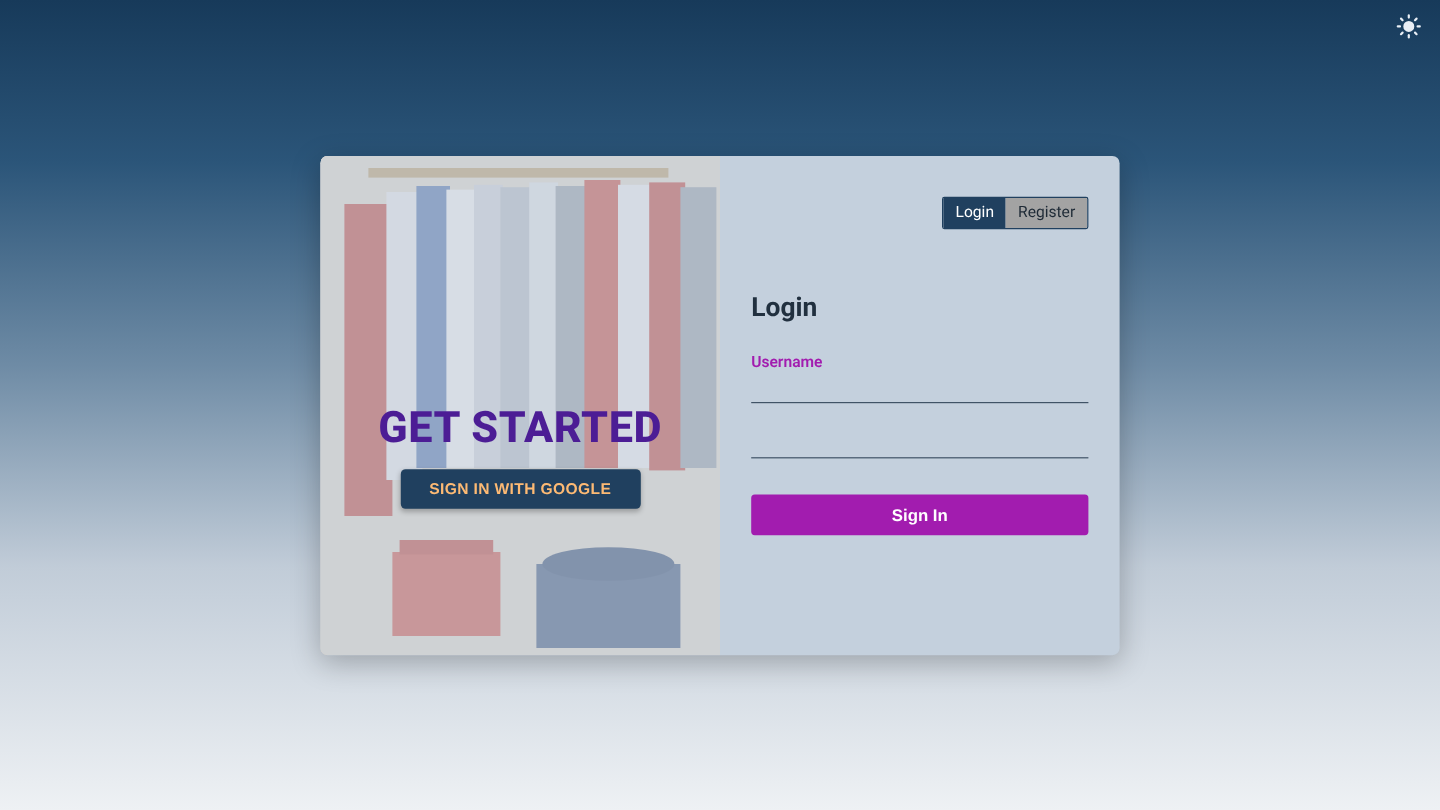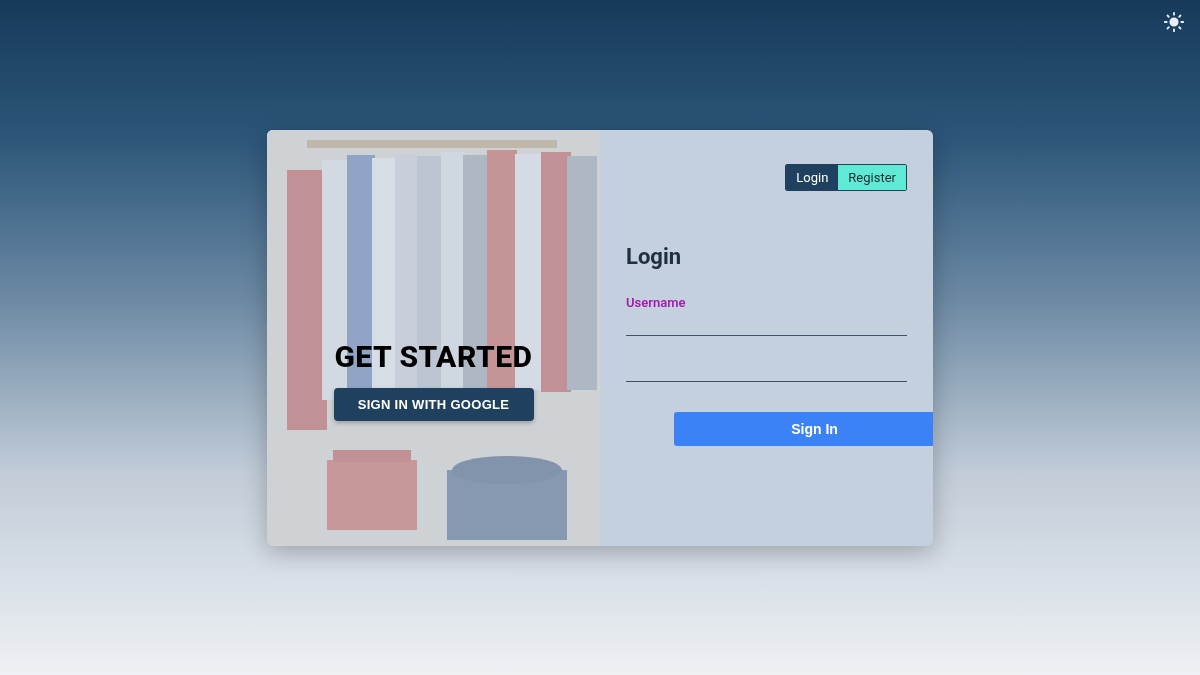--- a/index.html
+++ b/index.html
@@ -53,32 +53,32 @@
     background: #d6d0c8;
   }
   .left-bg svg { width: 100%; height: 100%; display: block; }
   .left-overlay {
     position: absolute;
     inset: 0;
     background: rgba(200,210,222,0.55);
   }
   .left-content { position: relative; z-index: 2; }
   .get-started {
-    font-size: 30px;
+    font-size: 36px;
     font-weight: 800;
-    color: #000000;
+    color: #4c1d95;
     letter-spacing: 0.5px;
     margin-bottom: 14px;
   }
   .oauth-btn {
     display: block;
     width: 200px;
     margin: 0 auto 6px auto;
     background: #20405f;
-    color: #ffffff;
+    color: #fdba74;
     border: none;
     border-radius: 4px;
     padding: 9px 0;
     font-size: 13px;
     font-weight: 700;
     letter-spacing: 0.3px;
     cursor: pointer;
     box-shadow: 0 2px 4px rgba(0,0,0,0.25);
   }
 
@@ -102,21 +102,21 @@
   .tab-toggle .tab {
     padding: 5px 10px;
     cursor: pointer;
     user-select: none;
   }
   .tab-toggle .tab.active {
     background: #20405f;
     color: #ffffff;
   }
   .tab-toggle .tab.inactive {
-    background: #5eead4;
+    background: #a3a3a3;
     color: #1e2a36;
   }
 
   .form-area {
     margin-top: 80px;
   }
   .form-title {
     font-size: 22px;
     font-weight: 700;
     color: #21303f;
@@ -135,30 +135,29 @@
     border-bottom: 1px solid #405366;
     background: transparent;
     height: 22px;
     font-size: 14px;
     color: #1e2a36;
     outline: none;
     margin-bottom: 24px;
   }
   .signin-btn {
     width: 100%;
-    background: #3b82f6;
+    background: #a21caf;
     color: #ffffff;
     border: none;
     border-radius: 3px;
     padding: 9px 0;
     font-size: 14px;
     font-weight: 600;
     cursor: pointer;
     margin-top: 6px;
-    margin-left: 48px;
   }
 </style>
 </head>
 <body>
 
 <div class="theme-toggle">
   <span>
     <svg viewBox="0 0 24 24" fill="none" stroke="currentColor" stroke-width="2" stroke-linecap="round">
       <circle cx="12" cy="12" r="4" fill="currentColor"></circle>
       <line x1="12" y1="2" x2="12" y2="4"></line>

